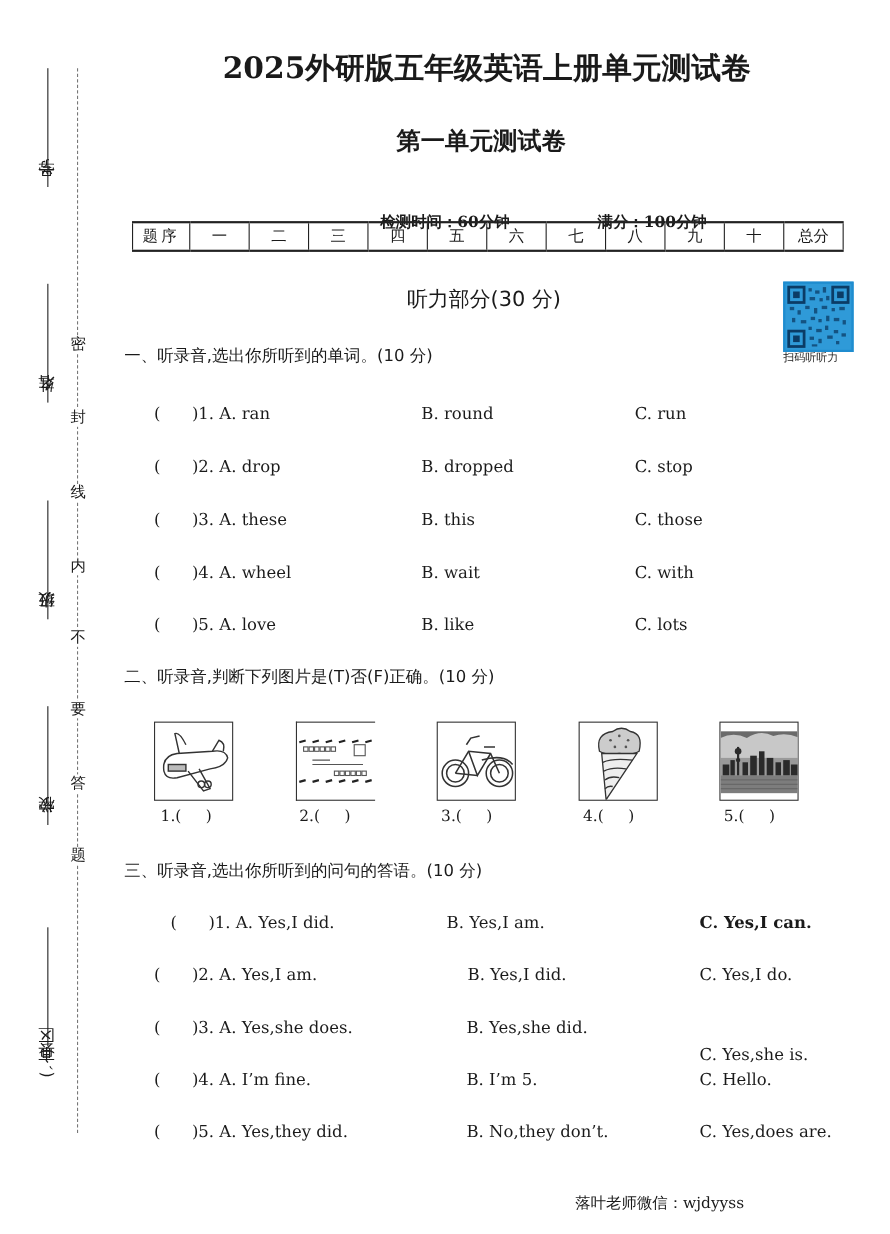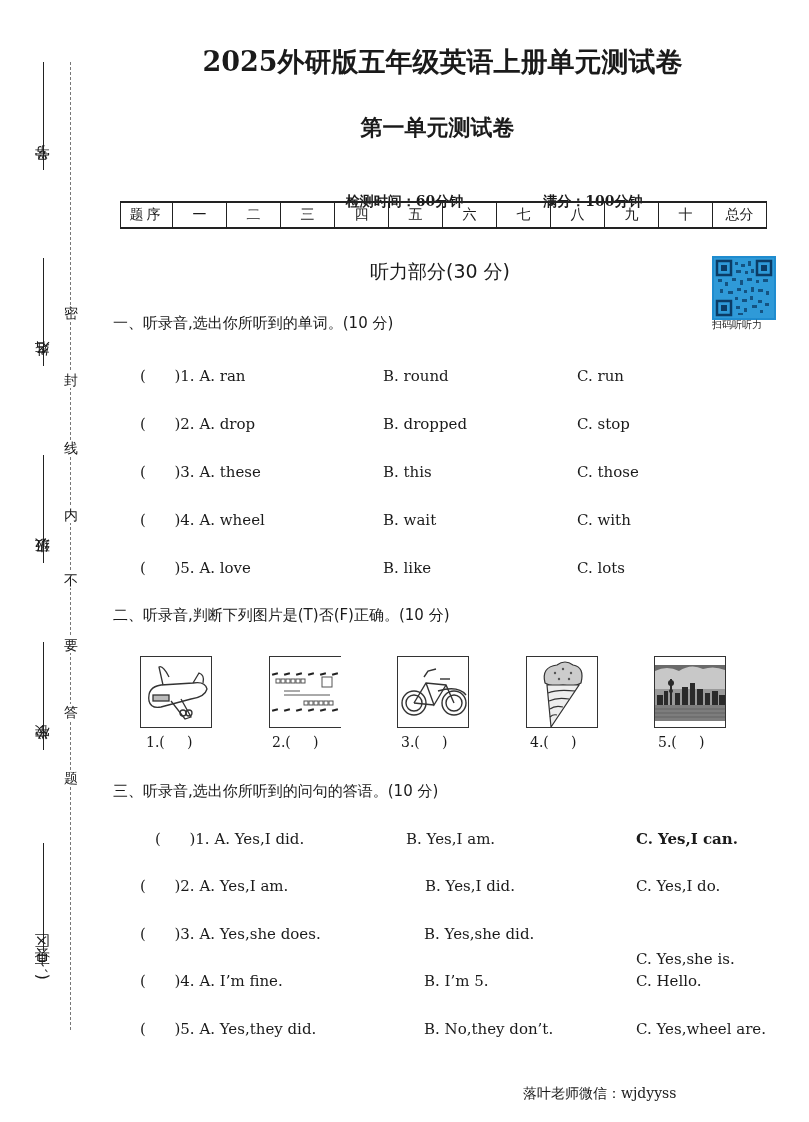--- a/index.html
+++ b/index.html
@@ -320,16 +320,16 @@
   <div class="abs row" style="top:925px;">(      )3. A. Yes,she does.</div>
   <div class="abs row" style="top:925px; left:424px;">B. Yes,she did.</div>
   <div class="abs row" style="top:925px; left:636px;margin-top:25px;">C. Yes,she is.</div>
 
   <div class="abs row" style="top:972px;">(      )4. A. I’m fine.</div>
   <div class="abs row" style="top:972px; left:424px;">B. I’m 5.</div>
   <div class="abs row" style="top:972px; left:636px;">C. Hello.</div>
 
   <div class="abs row" style="top:1020px;">(      )5. A. Yes,they did.</div>
   <div class="abs row" style="top:1020px; left:424px;">B. No,they don’t.</div>
-  <div class="abs row" style="top:1020px; left:636px;">C. Yes,wheel are.</div>
+  <div class="abs row" style="top:1020px; left:636px;">C. Yes,does are.</div>
 </div>
 
 <div class="abs footer">落叶老师微信：wjdyyss</div>
 
 </body></html>

